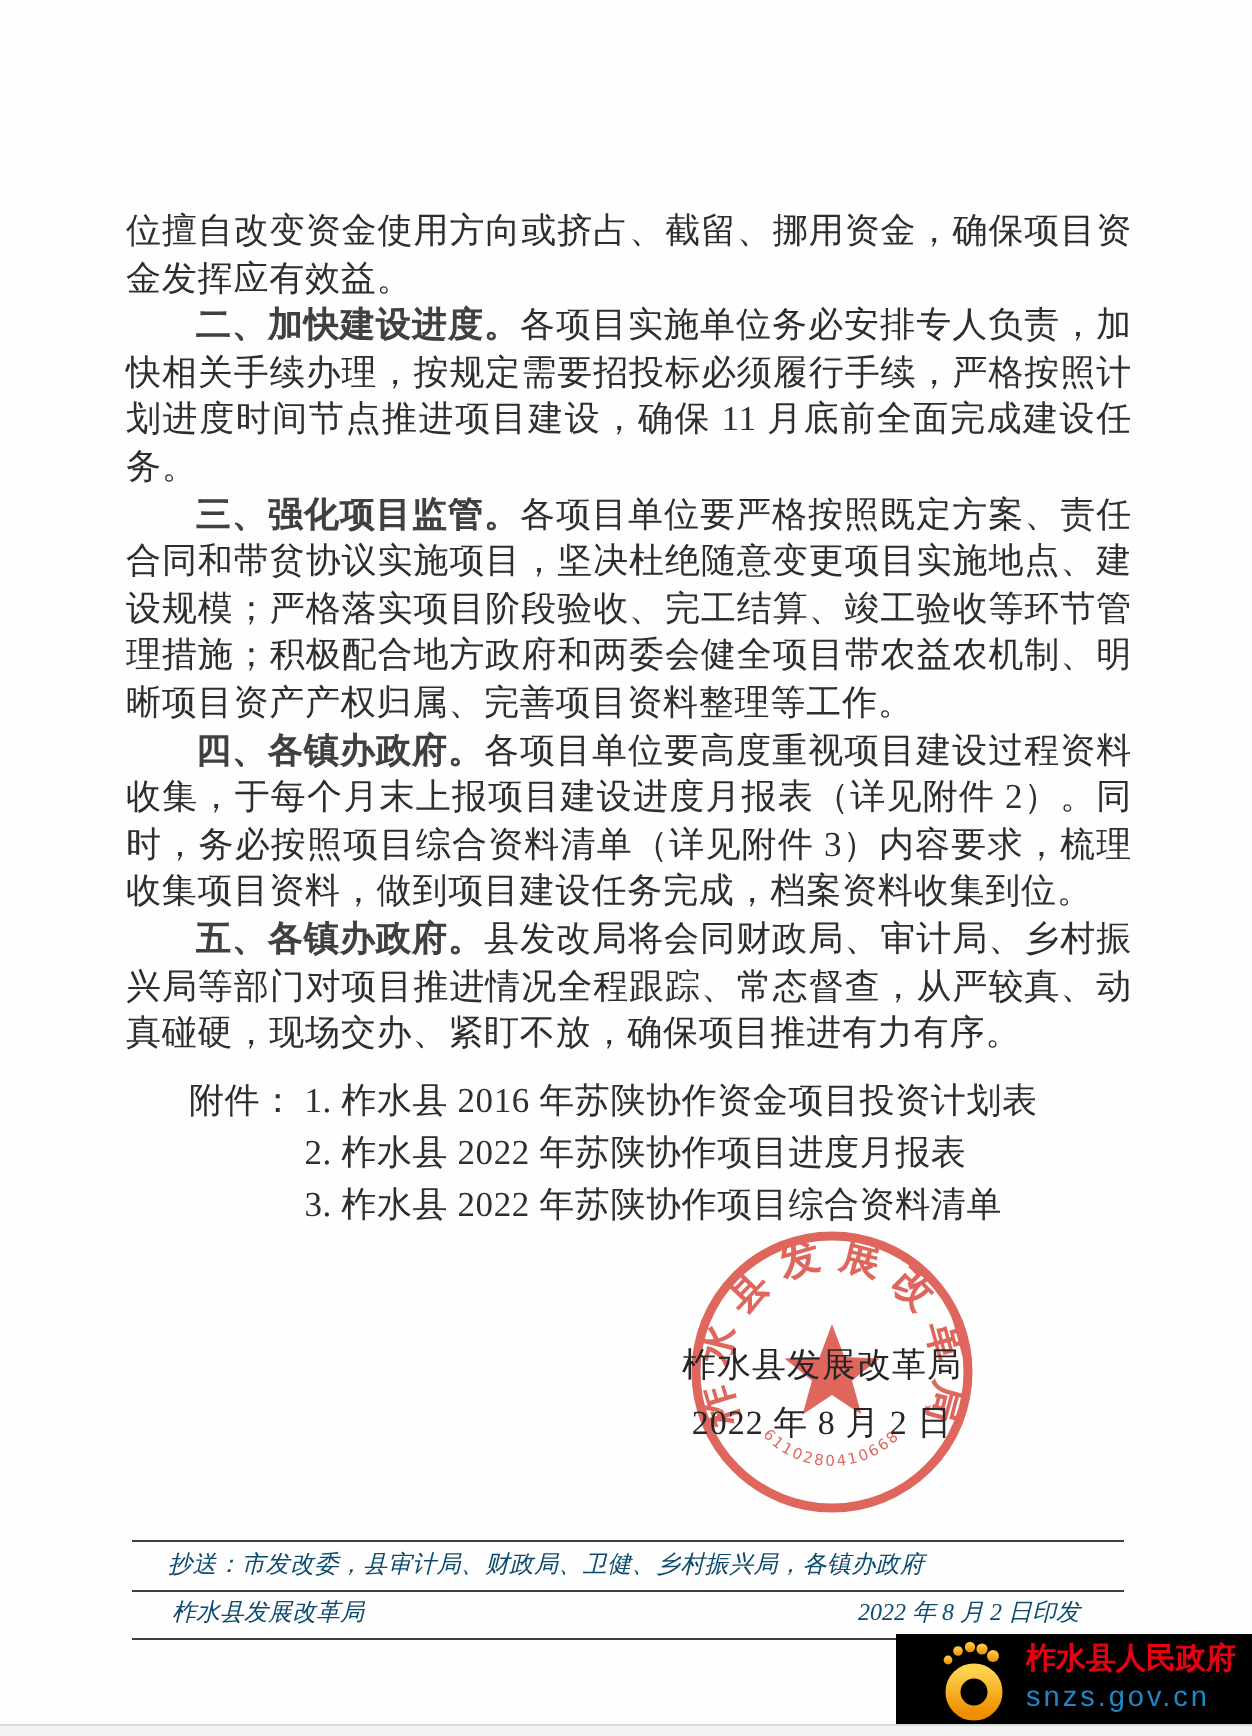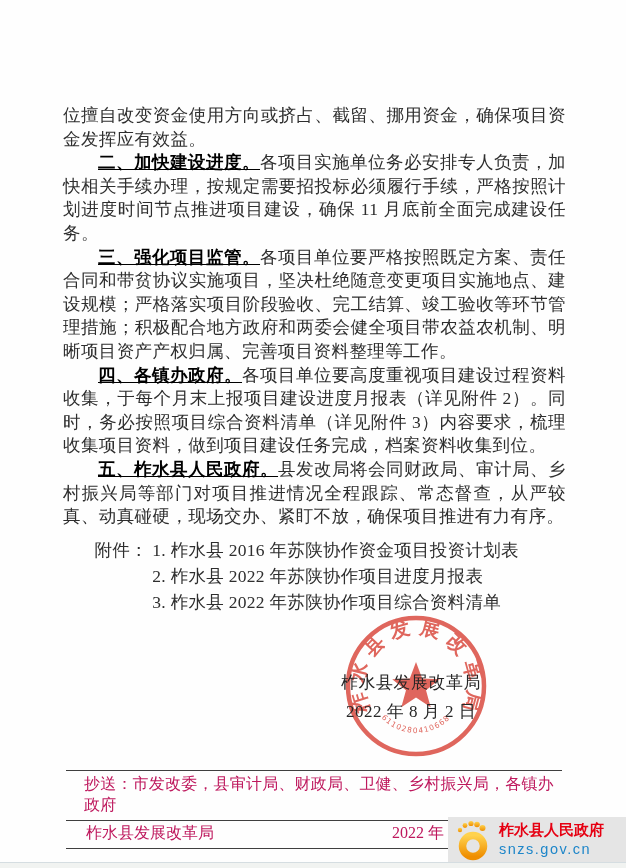--- a/index.html
+++ b/index.html
@@ -16,21 +16,21 @@
   .doc-body{
     position:absolute;
     left:63px;top:104px;width:503px;
     font-size:17.5px;
     line-height:23.6px;
     text-align:justify;
     letter-spacing:.4px;
   }
   .doc-body p{margin:0;text-indent:2em;}
   .doc-body p.no-indent{text-indent:0;}
-  .doc-body b{font-weight:bold;color:#000000;text-decoration:underline;}
+  .doc-body b{font-weight:bold;color:#404040;}
   
   .attachments{
     position:absolute;
     left:63px;top:537px;width:503px;
     font-size:17.5px;line-height:26px;letter-spacing:.3px;
   }
   .att-row{white-space:nowrap;}
   .att-label{display:inline-block;width:3.3em;margin-left:1.8em;}
   
   .signature{
@@ -41,52 +41,52 @@
     color:#262626;z-index:2;letter-spacing:.5px;
   }
   
   .seal{
     position:absolute;left:341px;top:611px;width:150px;height:150px;
     z-index:1;
   }
   
   .footer{
     position:absolute;left:66px;top:770px;width:496px;
-    font-size:16px;color:#be185d;
+    font-size:12px;color:#0c4a6e;font-style:italic;
   }
   .rule{border-top:1.6px solid #3f3f3f;height:0;}
   .cc-row{padding:3px 0 4px 18px;letter-spacing:.2px;}
   .issuer-row{display:flex;justify-content:space-between;padding:2px 22px 4px 20px;}
   
   .wm{
     position:absolute;left:448px;top:817px;width:178px;height:45px;
-    background:#e5e5e5;
+    background:#000000;
     display:flex;align-items:center;gap:7px;
-    padding-left:6px;box-sizing:border-box;
+    padding-left:20px;box-sizing:border-box;
   }
   .wm-texts{display:flex;flex-direction:column;line-height:1.25;}
   .wm-gov{font-family:"Liberation Sans","DejaVu Sans",sans-serif;font-weight:bold;font-size:15px;}
   .wm-site{font-family:"Liberation Sans","DejaVu Sans",sans-serif;font-weight:normal;font-size:14.5px;letter-spacing:1.5px;}
   
   .bottom-strip{
     position:absolute;left:0;bottom:0;width:626px;height:5px;
     background:#f1f3f1;border-top:1px solid #d5dde1;
   }
 </style>
 </head>
 <body>
 
 <div class="page">
 
   <div class="doc-body">
     <p class="no-indent"><b></b><span>位擅自改变资金使用方向或挤占、截留、挪用资金，确保项目资金发挥应有效益。</span></p>
     <p><b>二、加快建设进度。</b><span>各项目实施单位务必安排专人负责，加快相关手续办理，按规定需要招投标必须履行手续，严格按照计划进度时间节点推进项目建设，确保 11 月底前全面完成建设任务。</span></p>
     <p><b>三、强化项目监管。</b><span>各项目单位要严格按照既定方案、责任合同和带贫协议实施项目，坚决杜绝随意变更项目实施地点、建设规模；严格落实项目阶段验收、完工结算、竣工验收等环节管理措施；积极配合地方政府和两委会健全项目带农益农机制、明晰项目资产产权归属、完善项目资料整理等工作。</span></p>
     <p><b>四、各镇办政府。</b><span>各项目单位要高度重视项目建设过程资料收集，于每个月末上报项目建设进度月报表（详见附件 2）。同时，务必按照项目综合资料清单（详见附件 3）内容要求，梳理收集项目资料，做到项目建设任务完成，档案资料收集到位。</span></p>
-    <p><b>五、柞水县人民政府。</b><span>县发改局将会同财政局、审计局、乡村振兴局等部门对项目推进情况全程跟踪、常态督查，从严较真、动真碰硬，现场交办、紧盯不放，确保项目推进有力有序。</span></p>
+    <p><b>五、各镇办政府。</b><span>县发改局将会同财政局、审计局、乡村振兴局等部门对项目推进情况全程跟踪、常态督查，从严较真、动真碰硬，现场交办、紧盯不放，确保项目推进有力有序。</span></p>
   </div>
 
   <div class="attachments">
     <div class="att-row"><span class="att-label">附件：</span><span>1. 柞水县 2016 年苏陕协作资金项目投资计划表</span></div>
     <div class="att-row"><span class="att-label"></span><span>2. 柞水县 2022 年苏陕协作项目进度月报表</span></div>
     <div class="att-row"><span class="att-label"></span><span>3. 柞水县 2022 年苏陕协作项目综合资料清单</span></div>
   </div>
 
   <svg class="seal" viewBox="0 0 150 150">
     <g fill="#d9453a" stroke="none" opacity="0.82">

